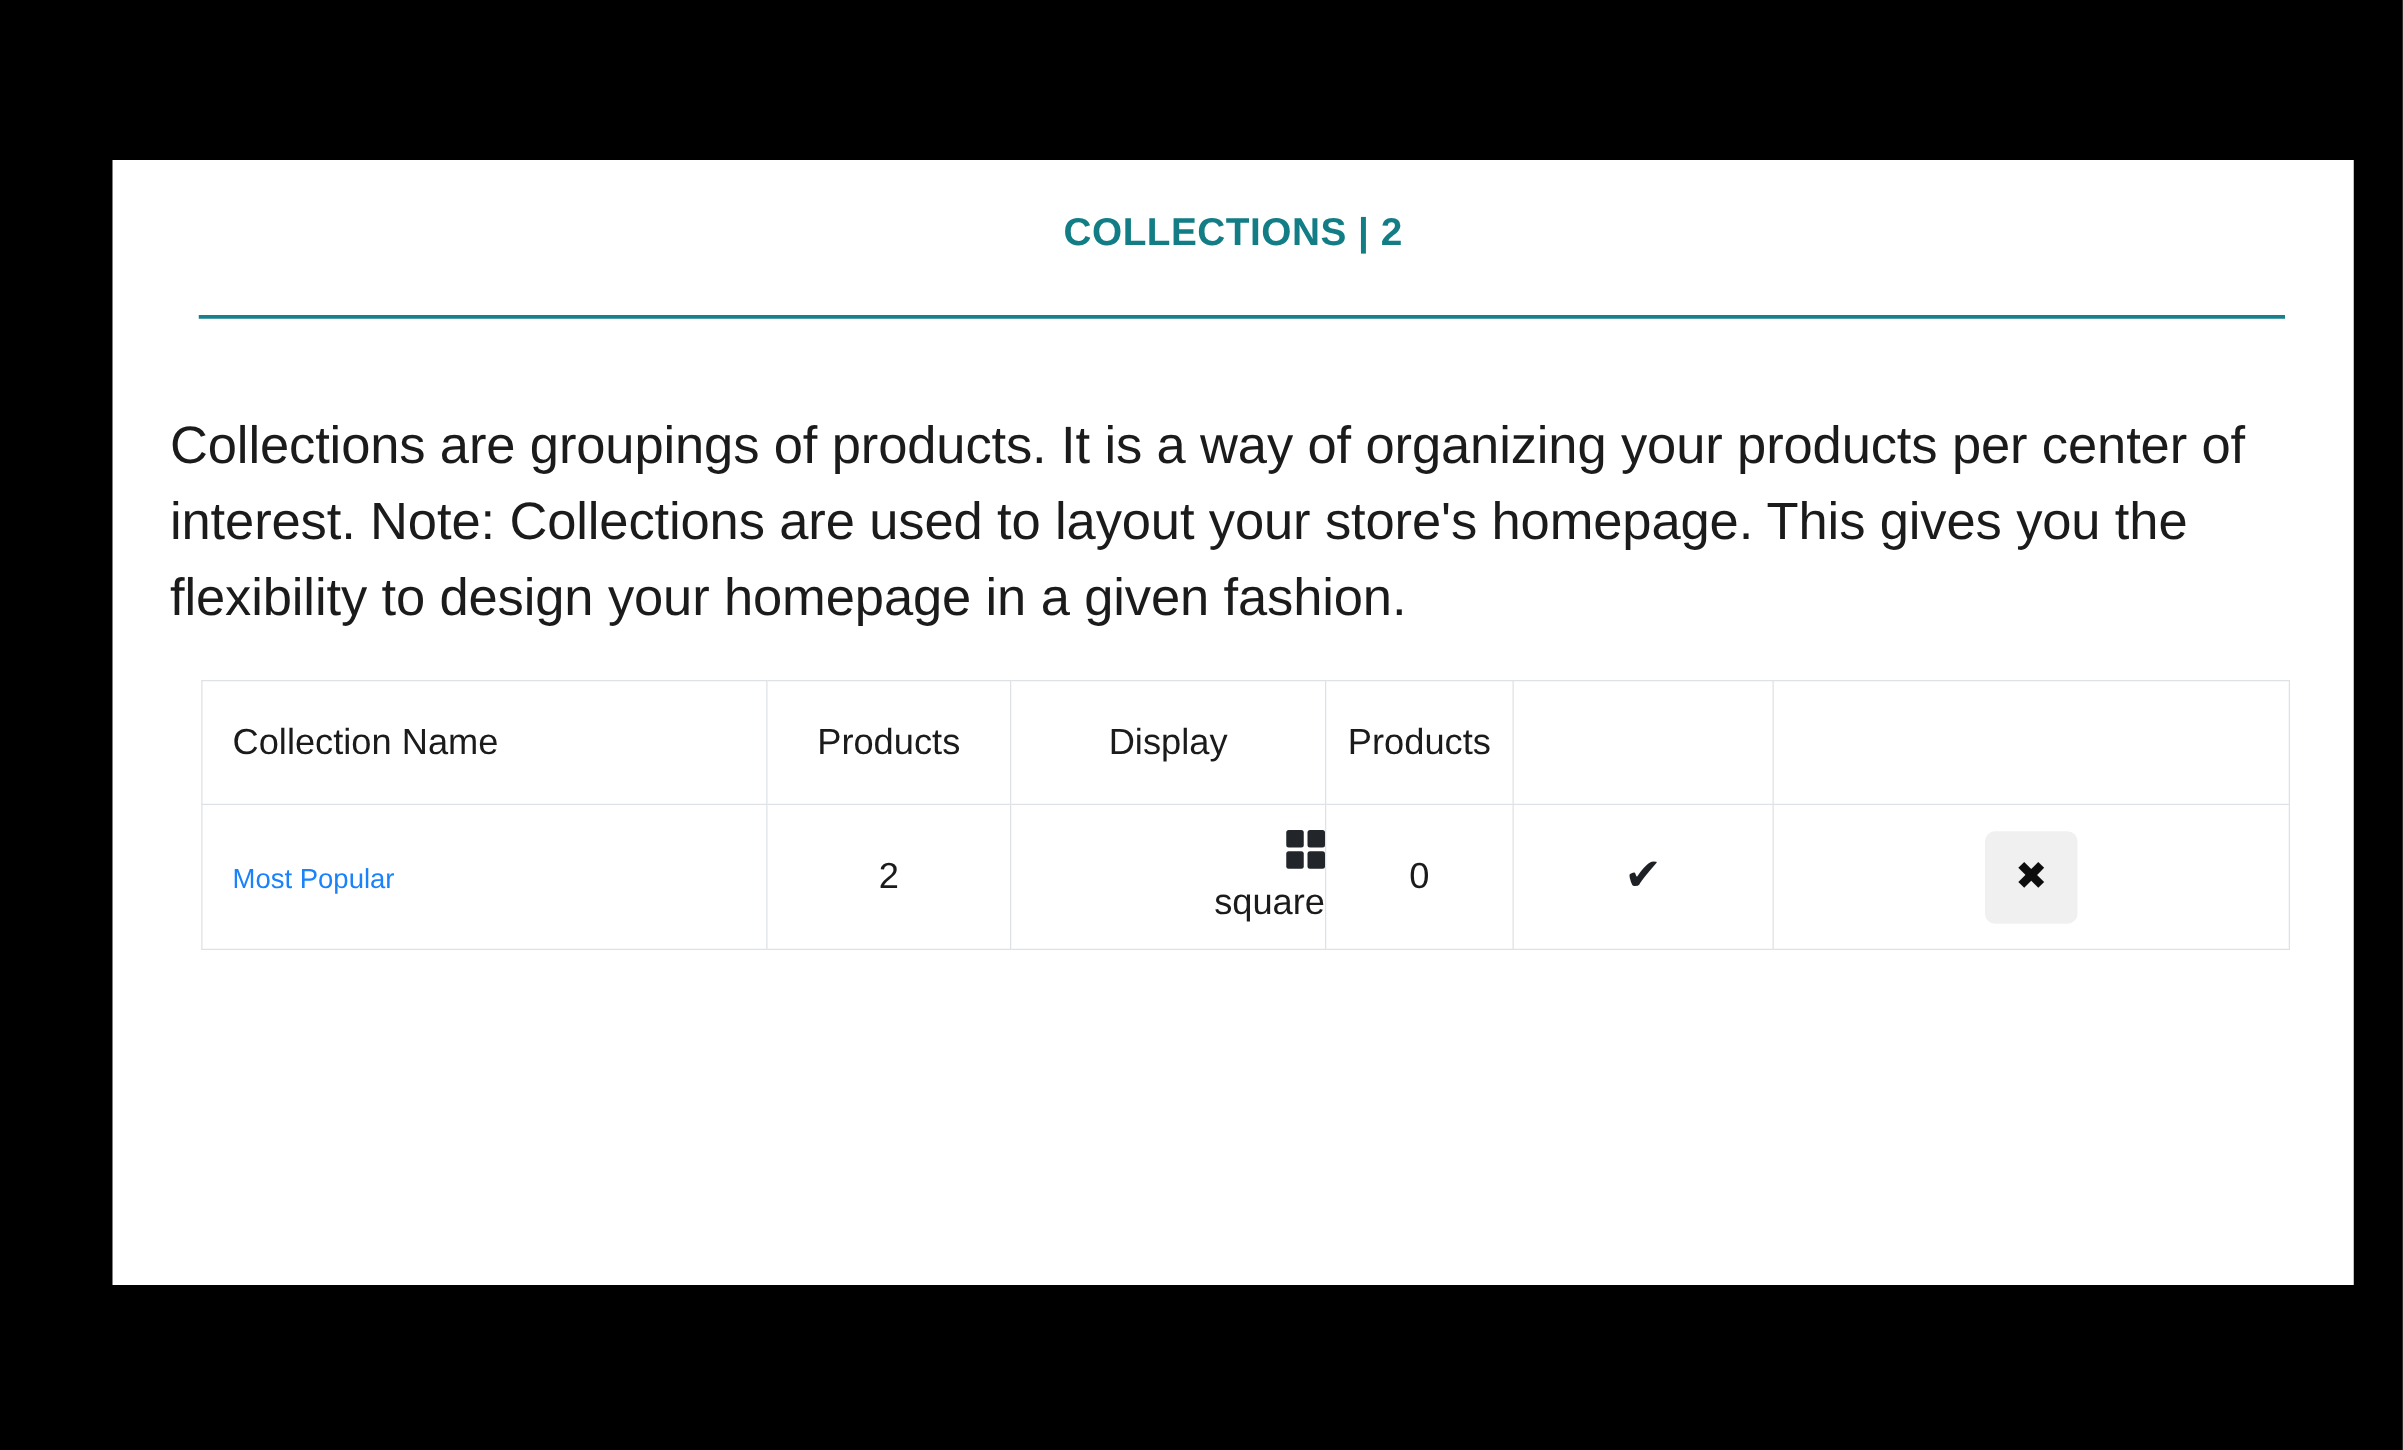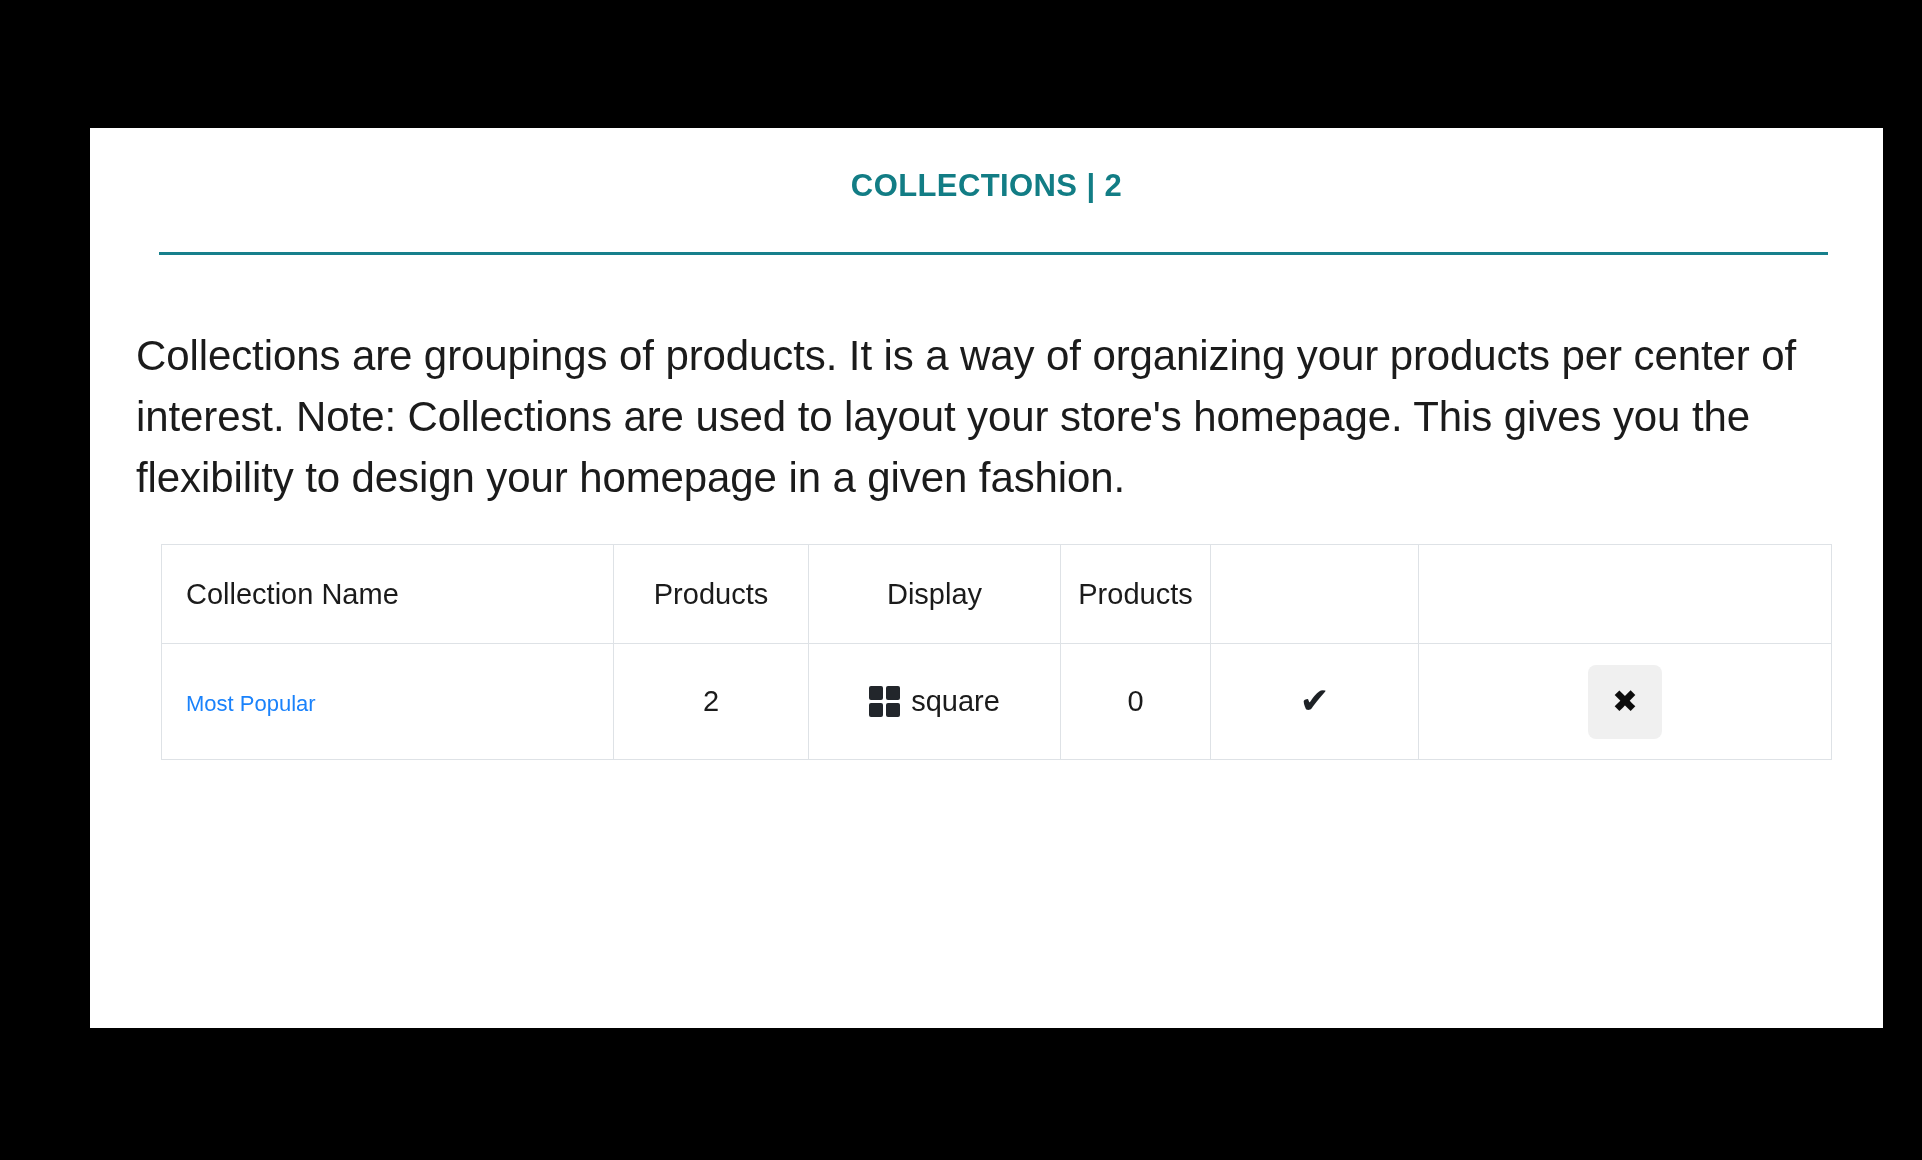--- a/index.html
+++ b/index.html
@@ -109,23 +109,24 @@
   .col-delete   { width: 413px; }
 
   .link-cell {
     color: #1a82fb;
     text-decoration: none;
     font-size: 22px;
   }
 
   .display-cell {
     display: flex;
-    align-items: center;
+    align-items: flex-end;
     justify-content: center;
     gap: 11px;
+    flex-direction: column;
   }
 
   
   .icon-square {
     display: inline-grid;
     grid-template-columns: 14px 14px;
     grid-template-rows: 14px 14px;
     gap: 3px;
     flex: none;
   }

